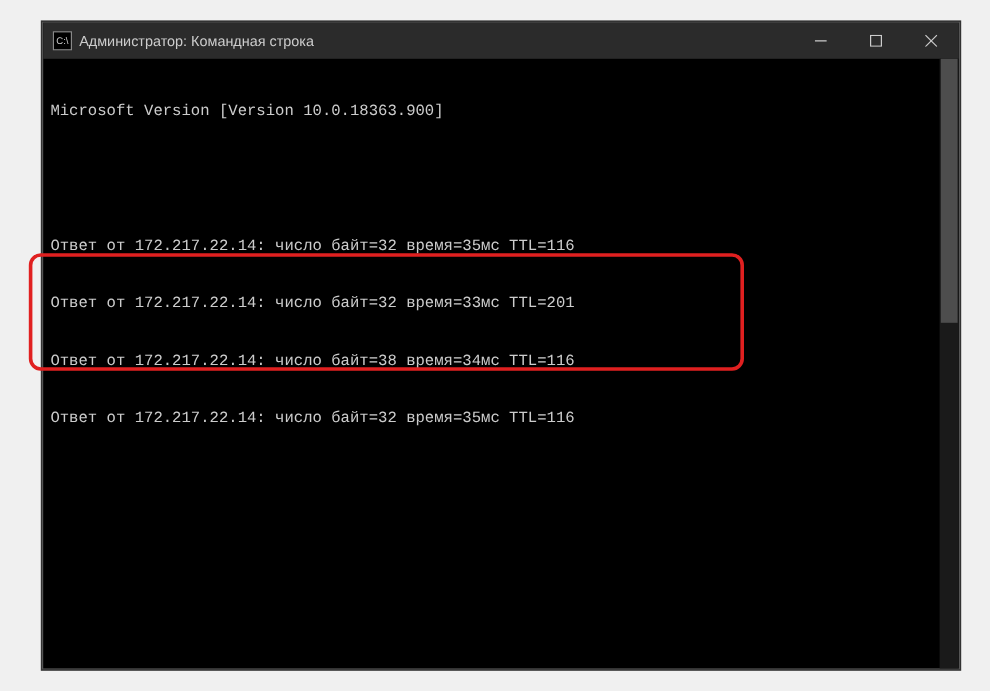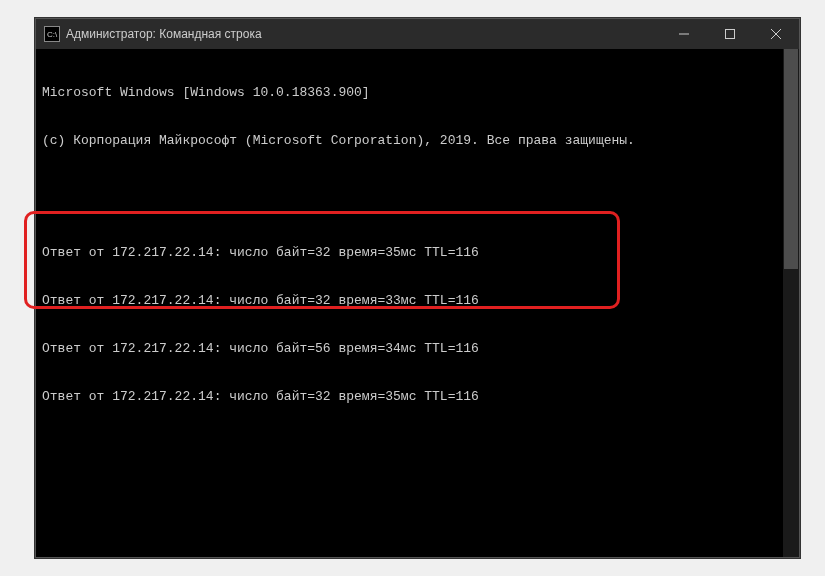--- a/index.html
+++ b/index.html
@@ -124,27 +124,26 @@
       </div>
       <div class="titlebar-btn">
         <svg width="10" height="10" viewBox="0 0 10 10">
             <line x1="0" y1="0" x2="10" y2="10" stroke-width="1"></line>
             <line x1="10" y1="0" x2="0" y2="10" stroke-width="1"></line>
           </svg>
       </div>
     </div>
   </div>
   <div class="terminal">
-    <span class="term-line">Microsoft Windows [Windows 10.0.18363.900]</span>
-    <span class="term-line">(c) Корпорация Майкрософт (Microsoft Corporation), 2019. Все права защищены.</span>
+    <span class="term-line">Microsoft Version [Version 10.0.18363.900]</span>
     <span class="term-line"></span>
     <span class="term-line"></span>
     <span class="term-line">Ответ от 172.217.22.14: число байт=32 время=35мс TTL=116</span>
-    <span class="term-line">Ответ от 172.217.22.14: число байт=32 время=33мс TTL=116</span>
-    <span class="term-line">Ответ от 172.217.22.14: число байт=56 время=34мс TTL=116</span>
+    <span class="term-line">Ответ от 172.217.22.14: число байт=32 время=33мс TTL=201</span>
+    <span class="term-line">Ответ от 172.217.22.14: число байт=38 время=34мс TTL=116</span>
     <span class="term-line">Ответ от 172.217.22.14: число байт=32 время=35мс TTL=116</span>
     <span class="term-line"></span>
     
     
     
     
     
     <span class="term-line"></span>
     
   </div>

